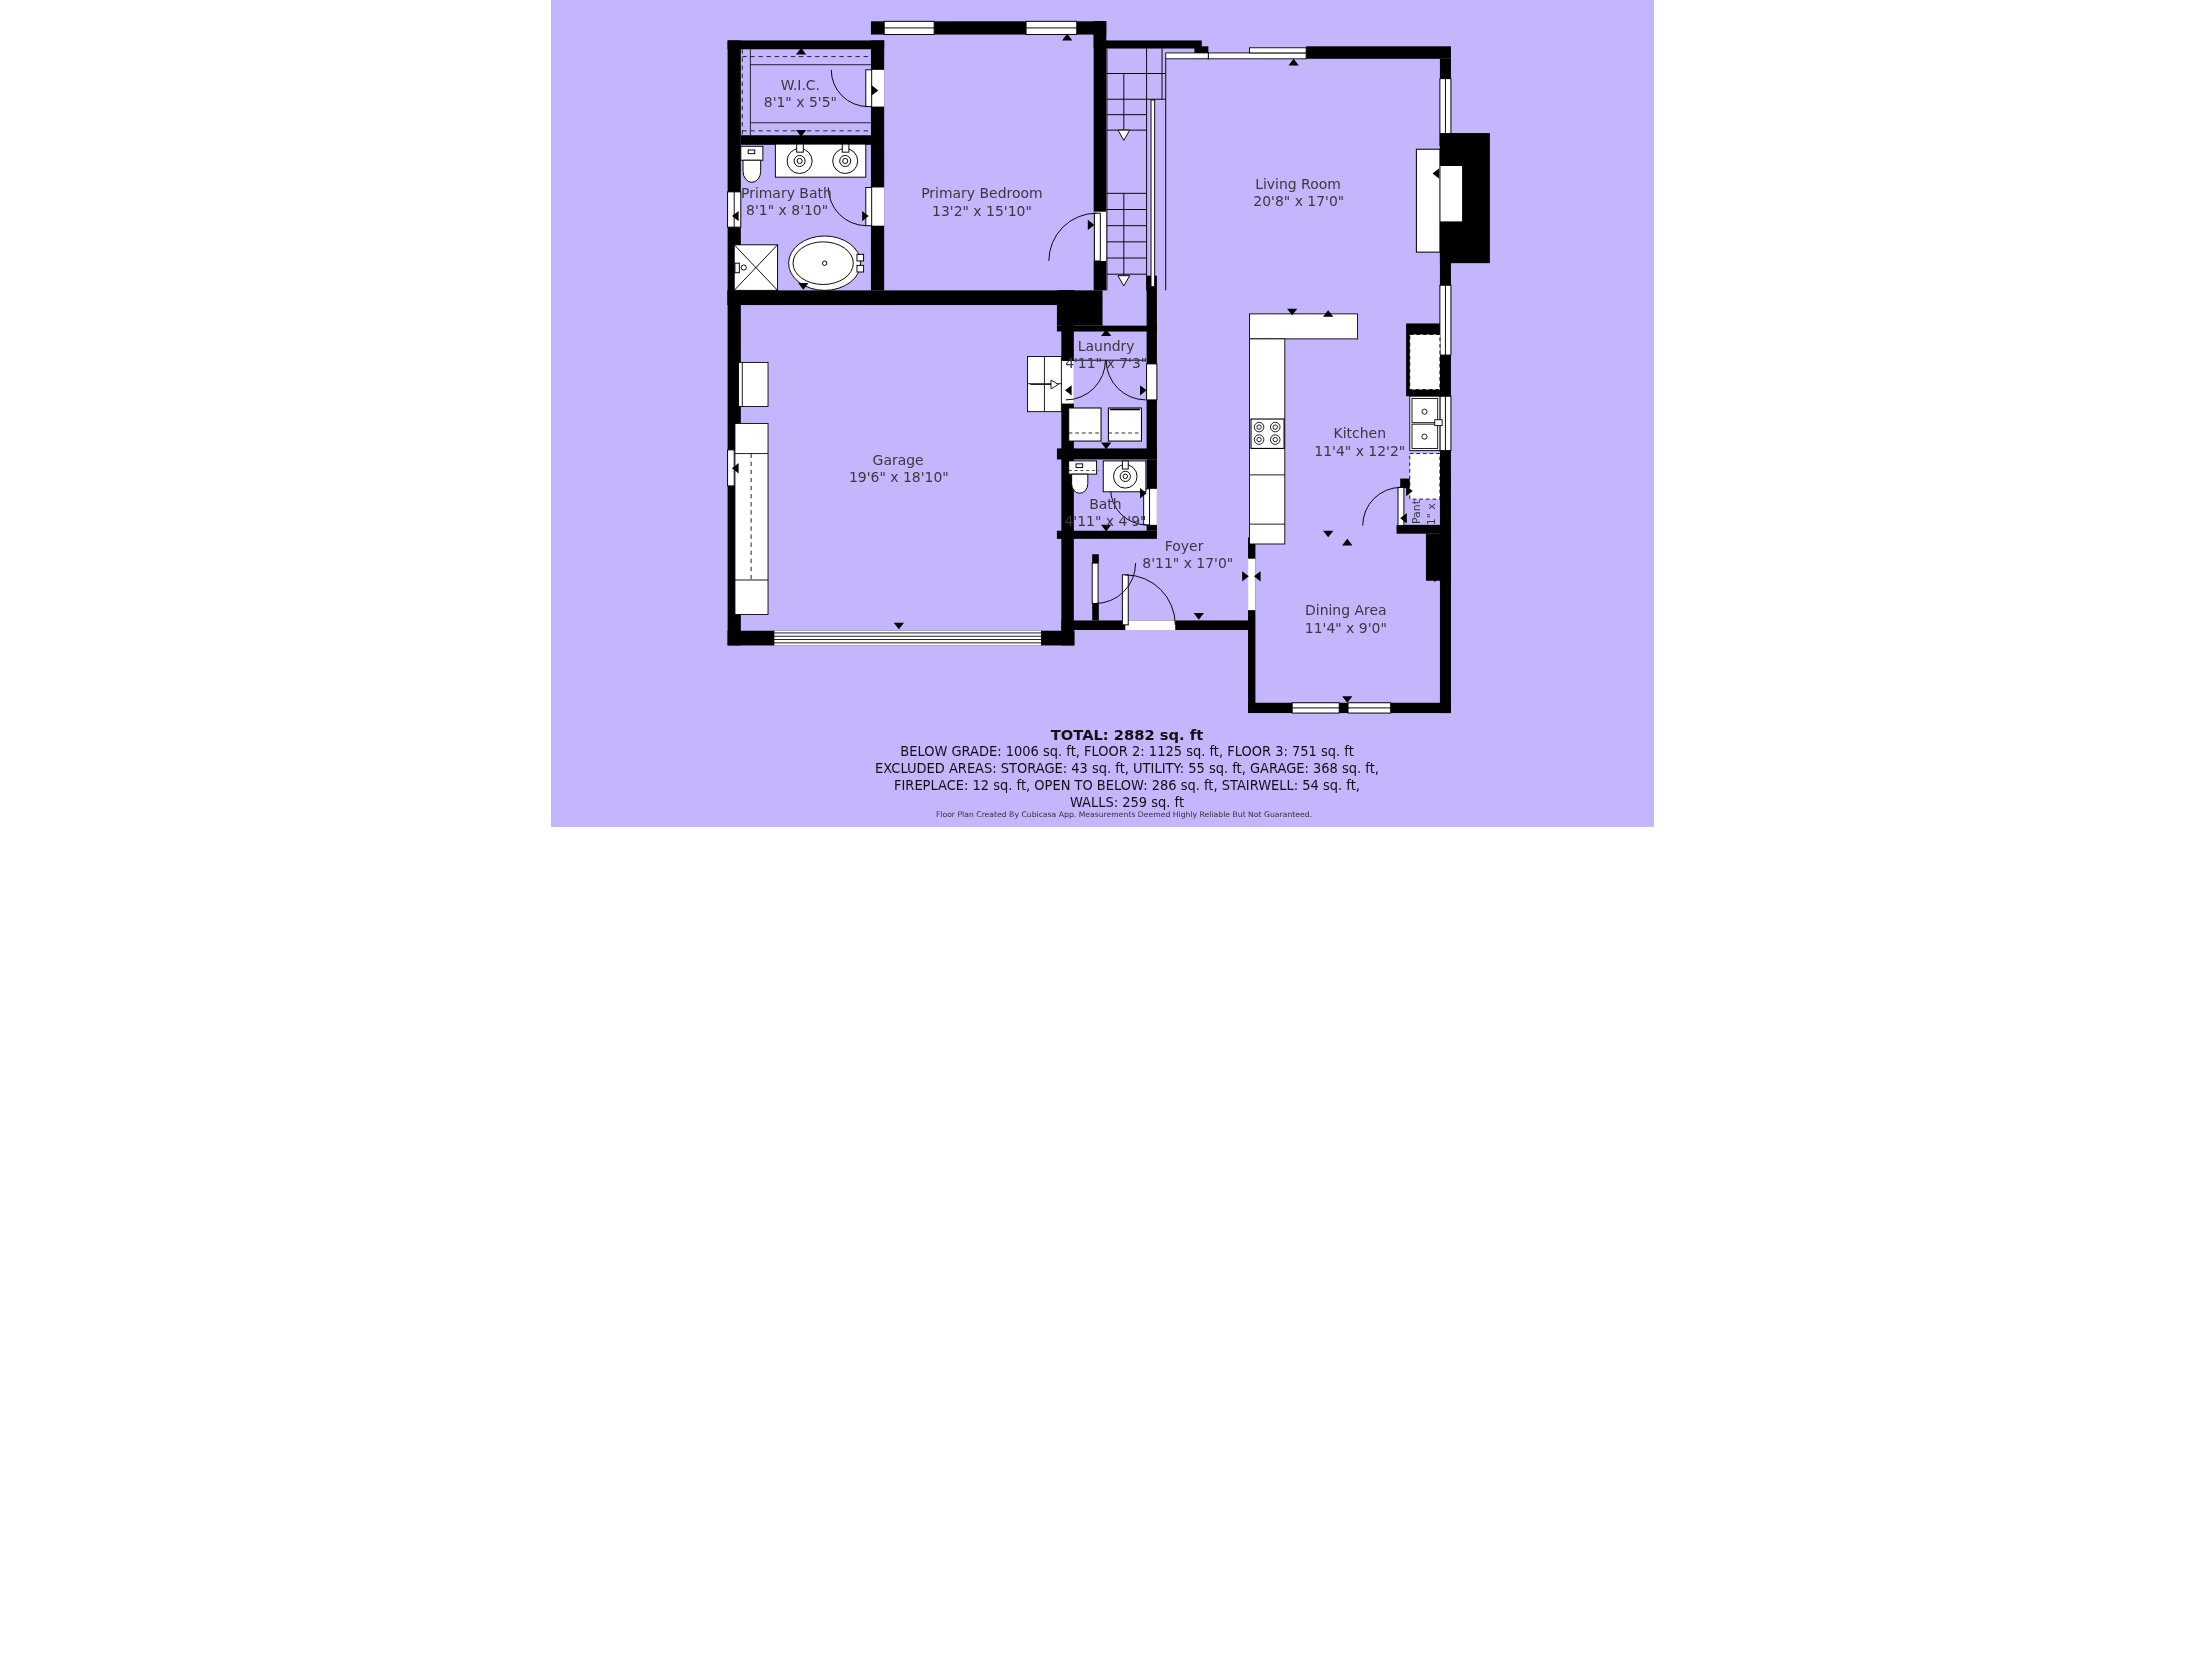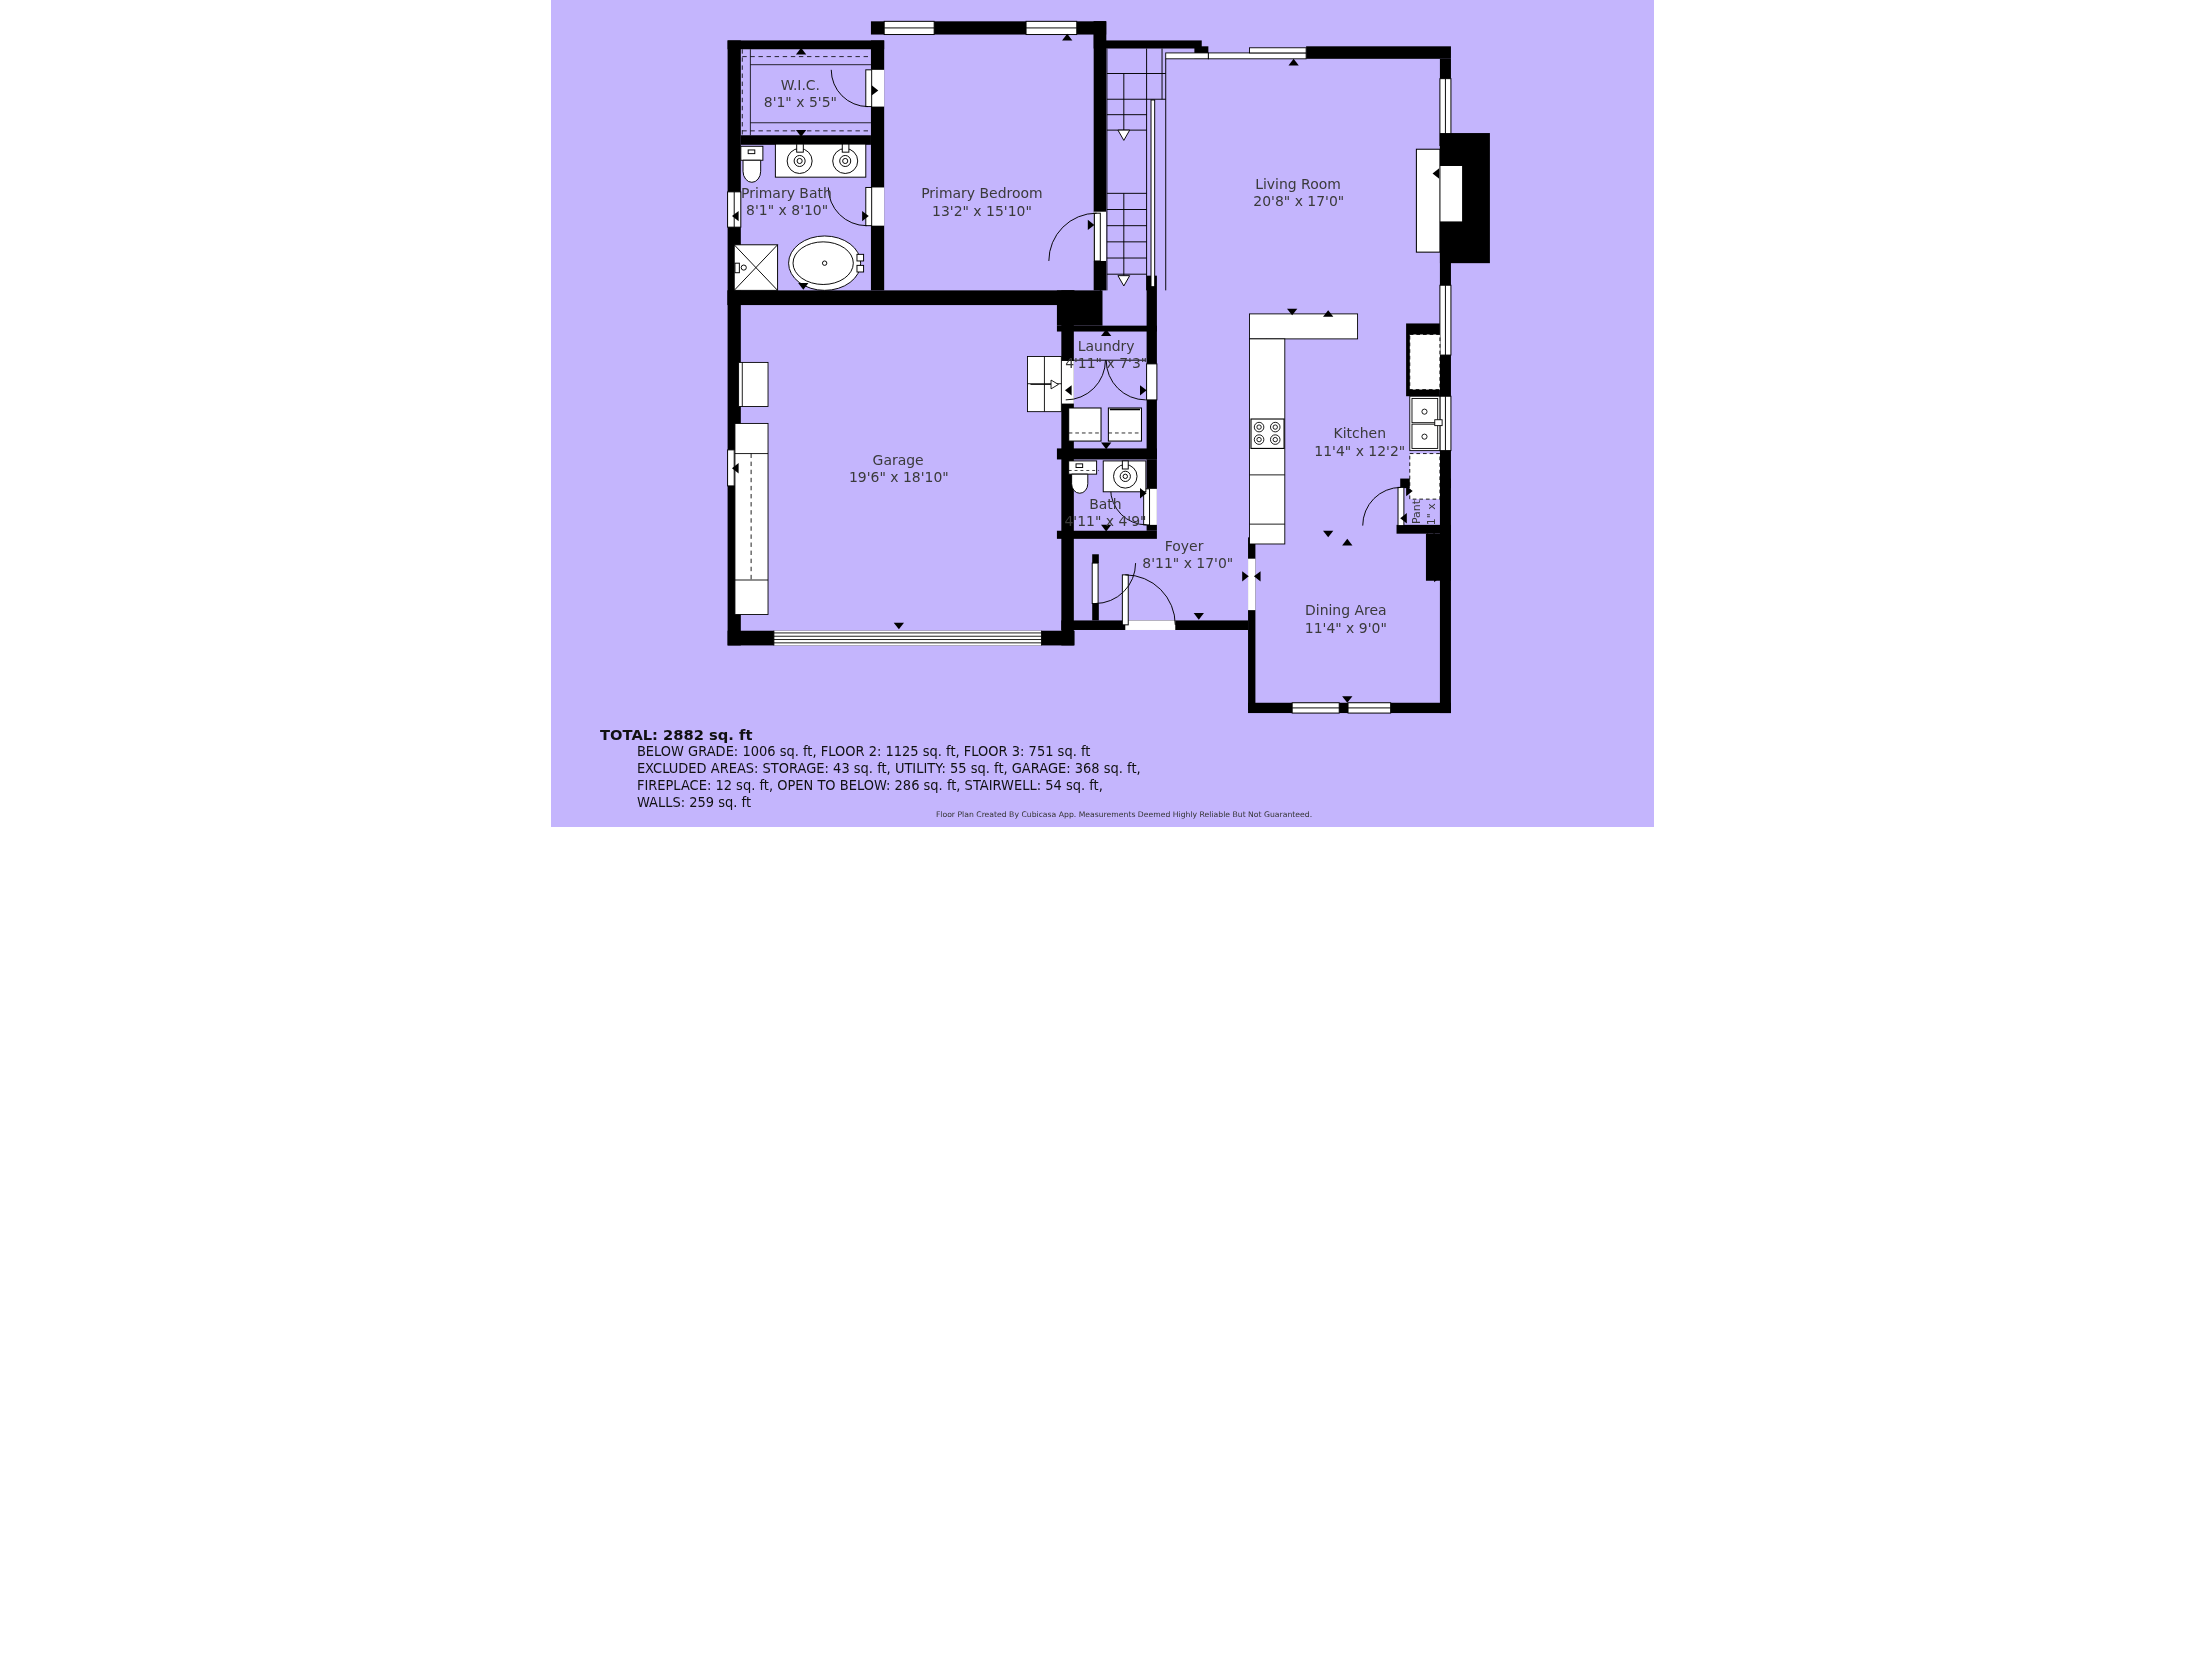--- a/index.html
+++ b/index.html
@@ -1,21 +1,21 @@
 <!DOCTYPE html>
 <html style="font-size:11.8px"><head>
 <meta charset="utf-8">
 <style>
   html,body{margin:0;padding:0;background:#ffffff;}
   body{font-family:"DejaVu Sans","Liberation Sans",sans-serif;}
   .plan-wrap{position:relative;width:1103px;height:827px;margin:0 auto;background:#c4b5fd;overflow:hidden;}
   .plan-wrap svg{position:absolute;left:0;top:0;}
   svg text{font-family:"DejaVu Sans","Liberation Sans",sans-serif;fill:#3a3a3a;font-size:19px;}
   svg text.pantry-t{font-size:15px;}
-  .summary{position:absolute;left:49px;right:0;top:726px;text-align:left;color:#111;}
+  .summary{position:absolute;left:49px;right:0;top:726px;text-align:center;color:#111;}
   .summary .total{font-size:14.7px;font-weight:bold;line-height:17px;}
   .summary .srow{font-size:14px;line-height:17px;transform:scaleX(0.93);transform-origin:center;}
   .tiny-footer{position:absolute;left:43px;right:0;top:810px;text-align:center;font-size:7.7px;color:#333;}
 </style>
 </head>
 <body>
 
 <div class="plan-wrap">
 <svg viewBox="0 0 1500 1125" width="1103" height="827">
   <defs>

